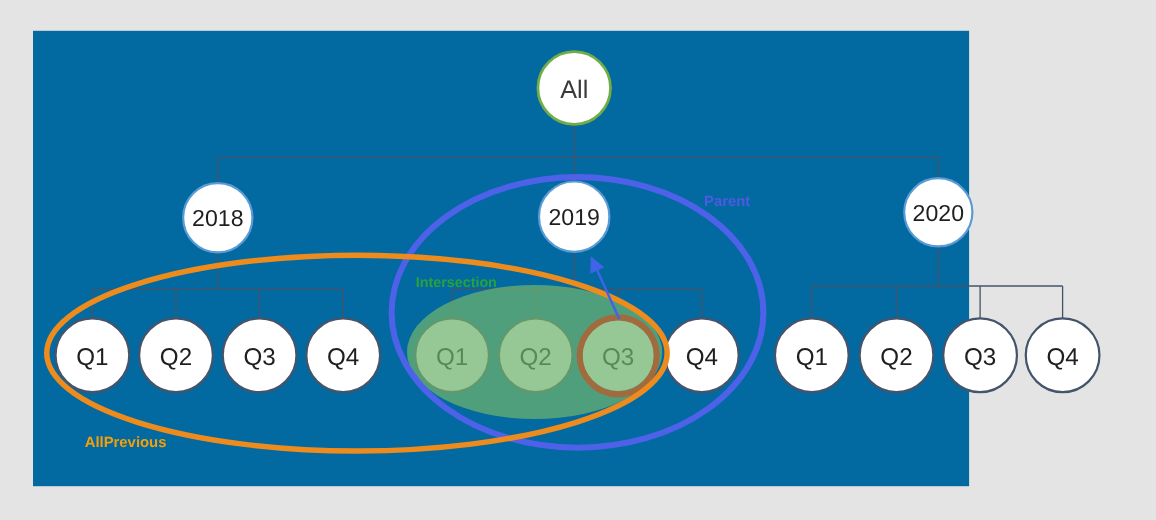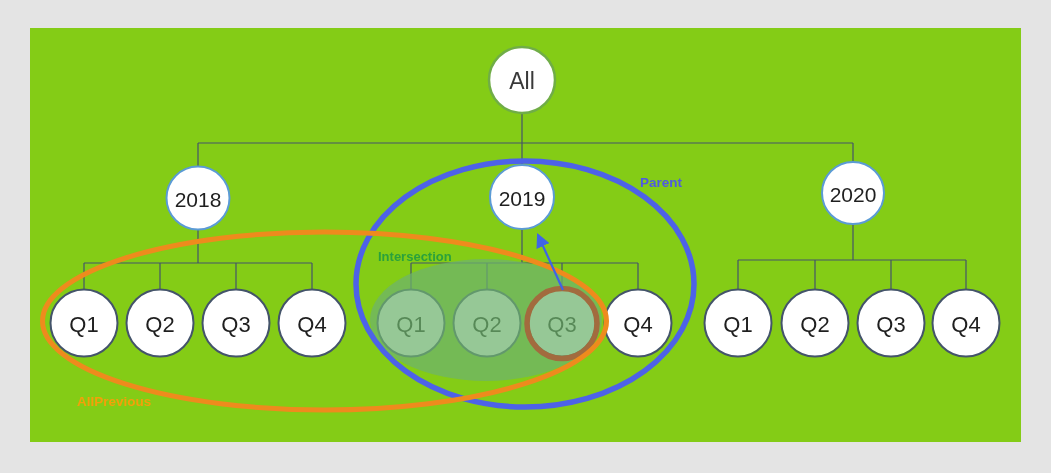--- a/index.html
+++ b/index.html
@@ -7,22 +7,22 @@
     position: relative;
     width: 1051px;
     height: 473px;
     background: #e4e4e4;
     font-family: "Liberation Sans", sans-serif;
     overflow: hidden;
   }
   .canvas {
     position: absolute;
     left: 30px; top: 28px;
-    width: 991px; height: 414px;
-    background: #84cc16;
+    width: 851px; height: 414px;
+    background: #0369a1;
   }
   .canvas svg { position:absolute; left:0; top:0; }
 
   .connector { stroke:#44546a; stroke-width:1.2; fill:none; }
   .node-circle { fill:#ffffff; stroke-width:2; }
   .root-circle { stroke:#70ad47; stroke-width:2.5; }
   .year-circle { stroke:#5b9bd5; }
   .q-circle   { stroke:#44546a; }
 
   .node-text {

